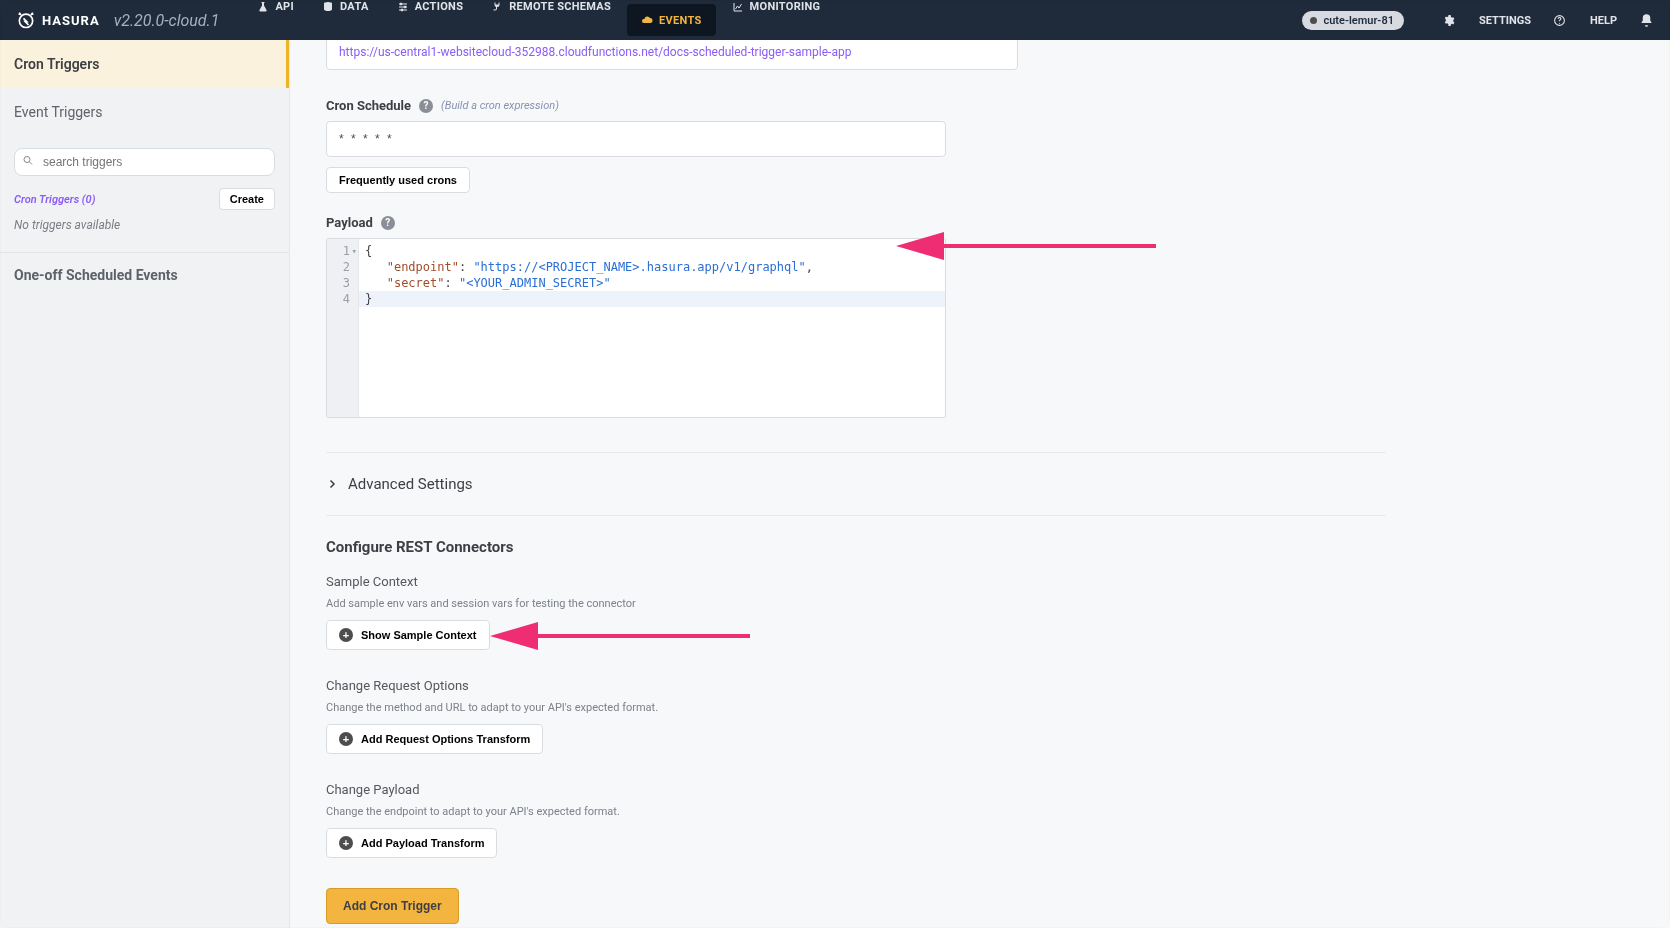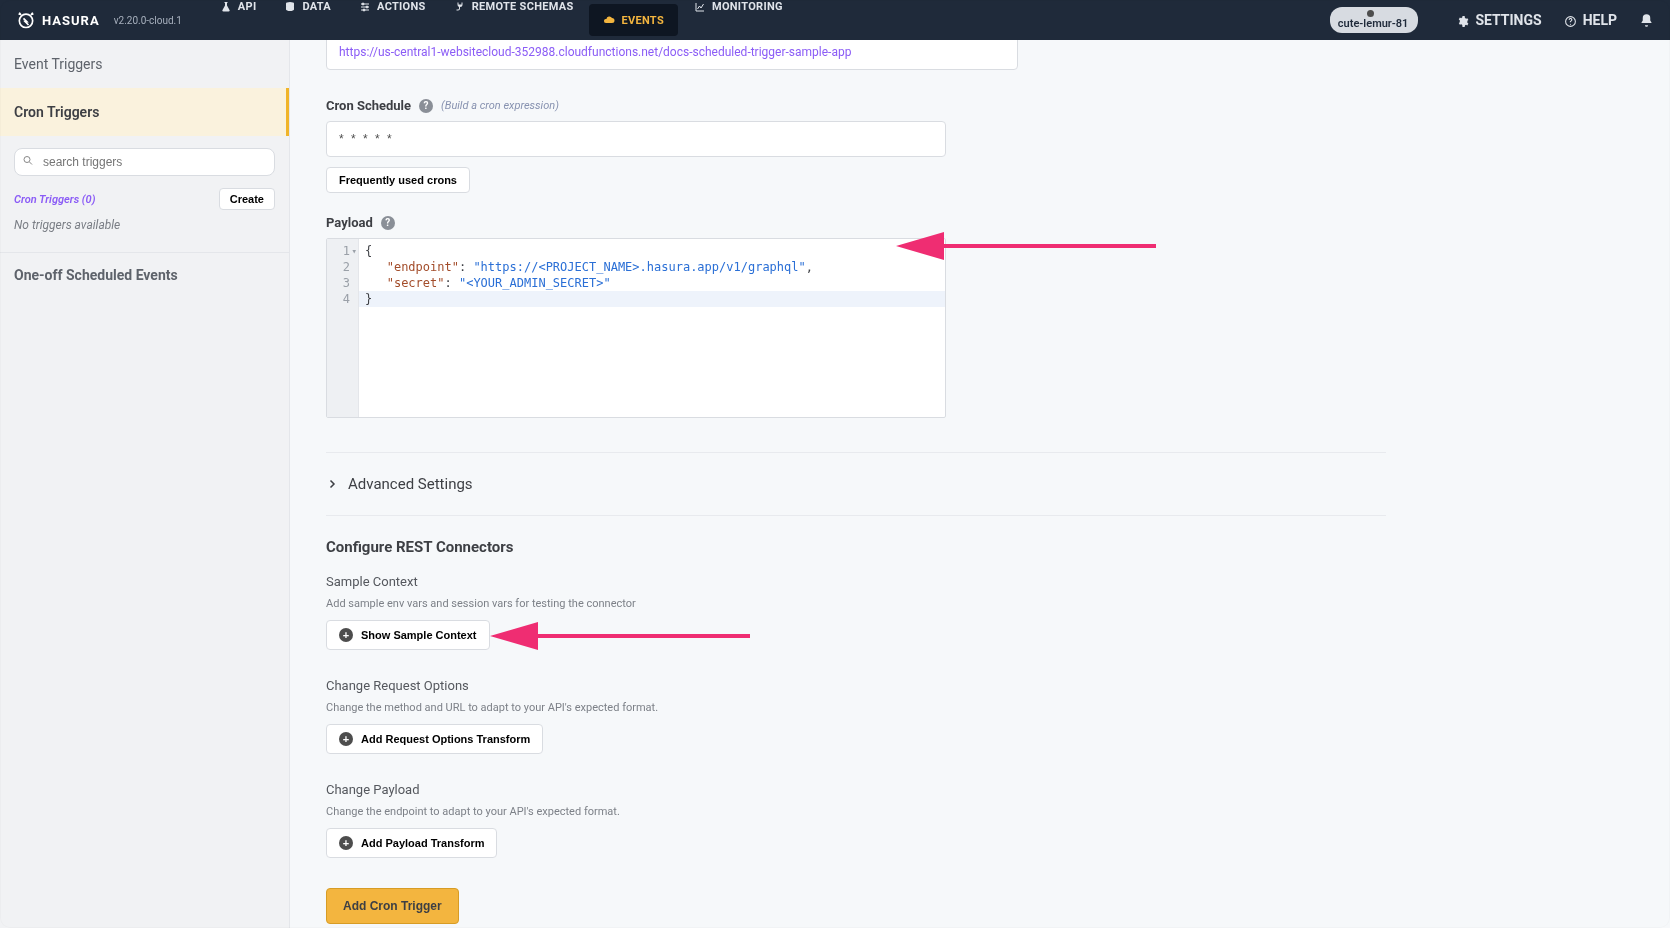--- a/index.html
+++ b/index.html
@@ -4,28 +4,28 @@
 <style>
   * { box-sizing: border-box; margin: 0; padding: 0; }
   body { font-family: -apple-system, BlinkMacSystemFont, "Segoe UI", Roboto, Helvetica, Arial, sans-serif; background: #f6f8fa; color: #4d4d4d; font-size: 13px; }
 
   
   .topbar { background:#1f2a3a; color:#fff; display:flex; align-items:center; height:40px; padding:0 16px; justify-content:space-between; }
   .topbar-left, .topbar-right { display:flex; align-items:center; }
   .logo-wrap { display:flex; align-items:center; margin-right:8px; }
   .logo-wrap svg { display:block; }
   .logo-text { font-weight:700; letter-spacing:1px; font-size:13px; margin-left:6px; }
-  .version { font-size:10px; color:#a7b0bd; margin-left:6px; margin-right:24px; }
+  .version { font-size:16px; color:#a7b0bd; margin-left:6px; margin-right:24px;font-style:italic; }
   .nav { display:flex; align-items:flex-start; height:40px; }
   .nav-item { display:flex; align-items:center; padding:0 14px; font-size:11px; font-weight:700; color:#e0e4ea; cursor:pointer; letter-spacing:0.3px; }
   .nav-item .ni-icon { margin-right:6px; display:inline-flex; }
   .nav-item.active { background:#0e1622; color:#f3b53f; border-radius:4px; margin:4px 2px; height:32px; }
-  .pill { background:#d7dbe1; color:#1f2a3a; border-radius:12px; padding:3px 10px 3px 8px; display:flex; align-items:center; font-size:11px; font-weight:600; margin-right:16px;flex-direction:column; }
+  .pill { background:#d7dbe1; color:#1f2a3a; border-radius:12px; padding:3px 10px 3px 8px; display:flex; align-items:center; font-size:11px; font-weight:600; margin-right:16px; }
   .pill .dot { width:7px; height:7px; border-radius:50%; background:#4d4d4d; margin-right:6px; }
-  .right-item { display:flex; align-items:flex-end; color:#e0e4ea; font-size:14px; font-weight:700; margin-left:22px; cursor:pointer; }
+  .right-item { display:flex; align-items:flex-start; color:#e0e4ea; font-size:11px; font-weight:700; margin-left:22px; cursor:pointer;gap:18px; }
   .right-item .ri-icon { margin-right:6px; display:inline-flex; }
   .bell { margin-left:22px; display:inline-flex; cursor:pointer; }
 
   
   .app { display:flex; height:calc(100vh - 40px); }
   .sidebar { width:290px; background:#f1f2f4; border-right:1px solid #e4e6ea; display:flex; flex-direction:column; }
   .side-link { padding:16px 14px; font-size:14px; color:#5e636b; cursor:pointer; }
   .side-link.active { background:#faf2dd; color:#3d3f44; font-weight:600; border-right:3px solid #f0b429; }
   .side-search-wrap { padding:12px 14px 4px; }
   .side-search { width:100%; border:1px solid #d9dce1; background:#fff; border-radius:8px; padding:6px 8px 6px 28px; font-size:12px; color:#555; }
@@ -185,25 +185,25 @@
       <svg width="15" height="15" viewBox="0 0 24 24" fill="#e0e4ea">
           <path d="M12 2a6 6 0 0 0-6 6v4l-2 3v1h16v-1l-2-3V8a6 6 0 0 0-6-6zm0 20a2.5 2.5 0 0 0 2.5-2.5h-5A2.5 2.5 0 0 0 12 22z"></path>
         </svg>
     </span>
   </div>
 </div>
 
 <div class="app">
 
   <div class="sidebar">
+    <div class="side-link active">
+      <span>Cron Triggers</span>
+    </div>
     <div class="side-link">
       <span>Event Triggers</span>
-    </div>
-    <div class="side-link active">
-      <span>Cron Triggers</span>
     </div>
     <div class="side-search-wrap">
       <div class="side-search-box">
         <span class="mag">
           <svg width="12" height="12" viewBox="0 0 24 24" fill="none" stroke="#888" stroke-width="2">
               <circle cx="10" cy="10" r="6"></circle>
               <path d="m20 20-5-5"></path>
             </svg>
         </span>
         <input class="side-search" placeholder="search triggers" style="">

